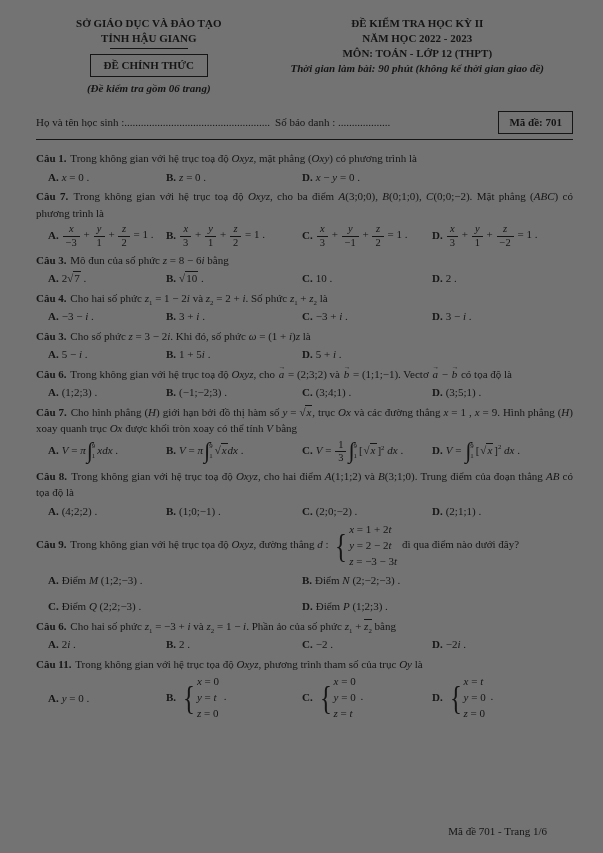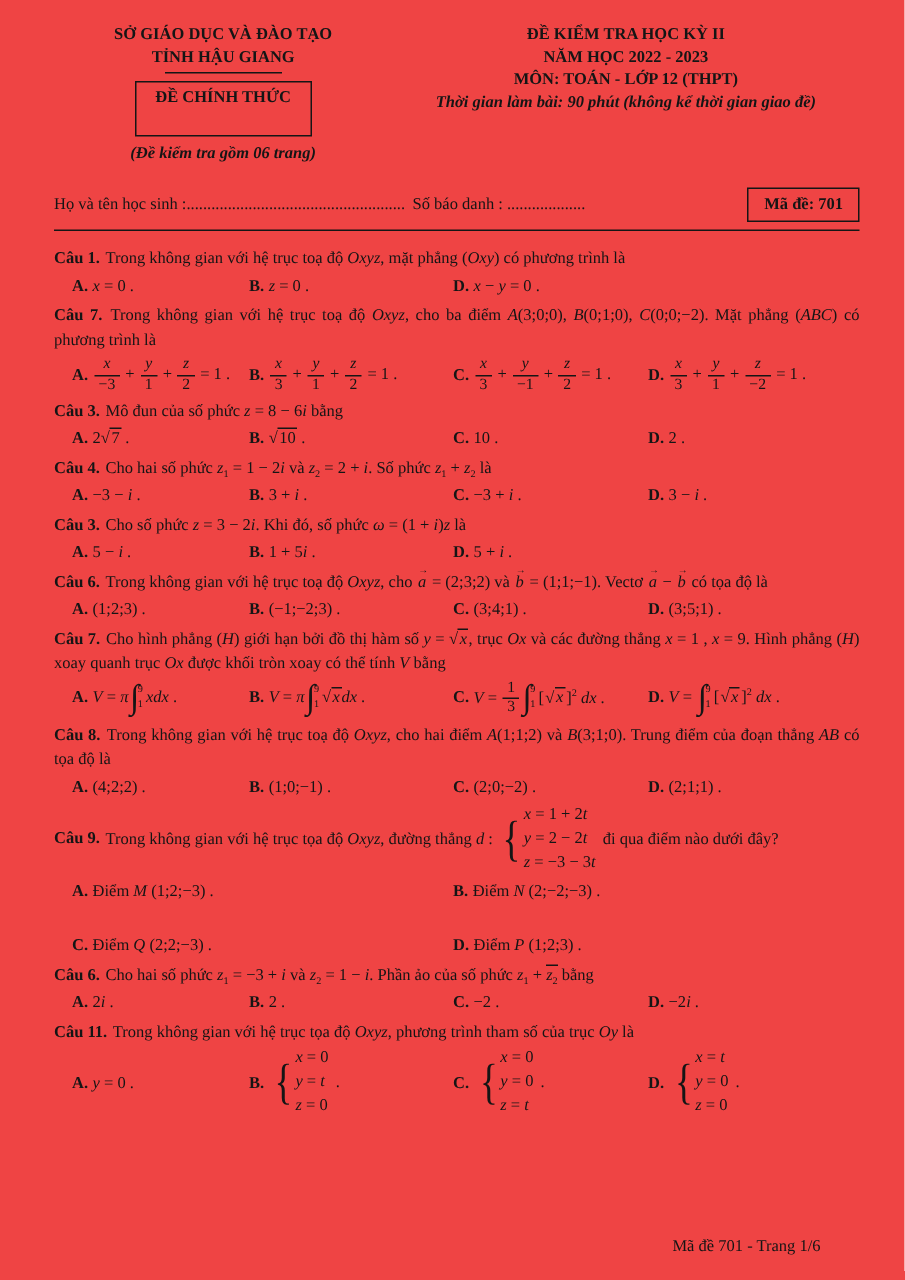--- a/index.html
+++ b/index.html
@@ -1,46 +1,46 @@
 <!DOCTYPE html>
 <html><head>
 <meta charset="utf-8">
 <style>
   html,body { margin:0; padding:0; background:#ffffff; }
   .page {
     width:603px; height:853px; box-sizing:border-box;
-    background:#ef4444; color:#151515;
+    background:#737373; color:#151515;
     font-family:"Liberation Serif", serif;
     font-size:11px; line-height:1.5;
     padding:16px 30px 14px 36px;
     display:flex; flex-direction:column;
     overflow:hidden;
   }
   
   .header { display:flex; }
   .h-left { width:42%; text-align:center; }
   .h-right { width:58%; text-align:center; }
   .h-bold { font-weight:bold; line-height:1.35; }
   .h-rule { width:78px; border-top:1.4px solid #151515; margin:2px auto 5px; }
   .h-boxwrap { margin:1px 0 3px; }
-  .h-box { display:inline-block; border:1.4px solid #151515; padding:2px 13px 17px; font-weight:bold; }
+  .h-box { display:inline-block; border:1.4px solid #151515; padding:2px 13px 3px; font-weight:bold; }
   .h-note { font-weight:bold; font-style:italic; margin-top:2px; }
   .h-time { font-style:italic; font-weight:bold; line-height:1.4; }
   
   .student-row { display:flex; align-items:center; margin-top:14px;text-align:right; }
   .code-box { margin-left:auto; border:1.5px solid #151515; padding:2px 10px 3px; font-weight:bold; white-space:nowrap; }
   .id-label { margin-left:5px; }
   .sep { border-top:1.5px solid #151515; margin:5px 0 7px; }
   
   .question { margin-top:3px; }
   .qbody { margin:3px 0 1px; text-align:justify; }
   .qnum { margin-right:1px; }
   .opts { display:grid; margin:2px 0 3px 12px; align-items:center; column-gap:4px; }
   .opts.four { grid-template-columns:114px 132px 126px 1fr; }
-  .opts.two  { grid-template-columns:250px 1fr; row-gap:20px; }
+  .opts.two  { grid-template-columns:250px 1fr; row-gap:10px; }
   .opt { white-space:nowrap; }
   .olabel { margin-right:3px; }
   
   .mi { font-style:italic; }
   sub, sup { font-size:0.62em; line-height:0; }
   .frac { display:inline-block; vertical-align:middle; text-align:center; line-height:1.18; font-size:0.95em; margin:0 1px; }
   .frac .num { display:block; padding:0 3px; border-bottom:1px solid currentColor; }
   .frac .den { display:block; padding:0 3px; }
   .rad { font-style:normal; }
   .radbody { border-top:1px solid currentColor; padding:0 1px; }

